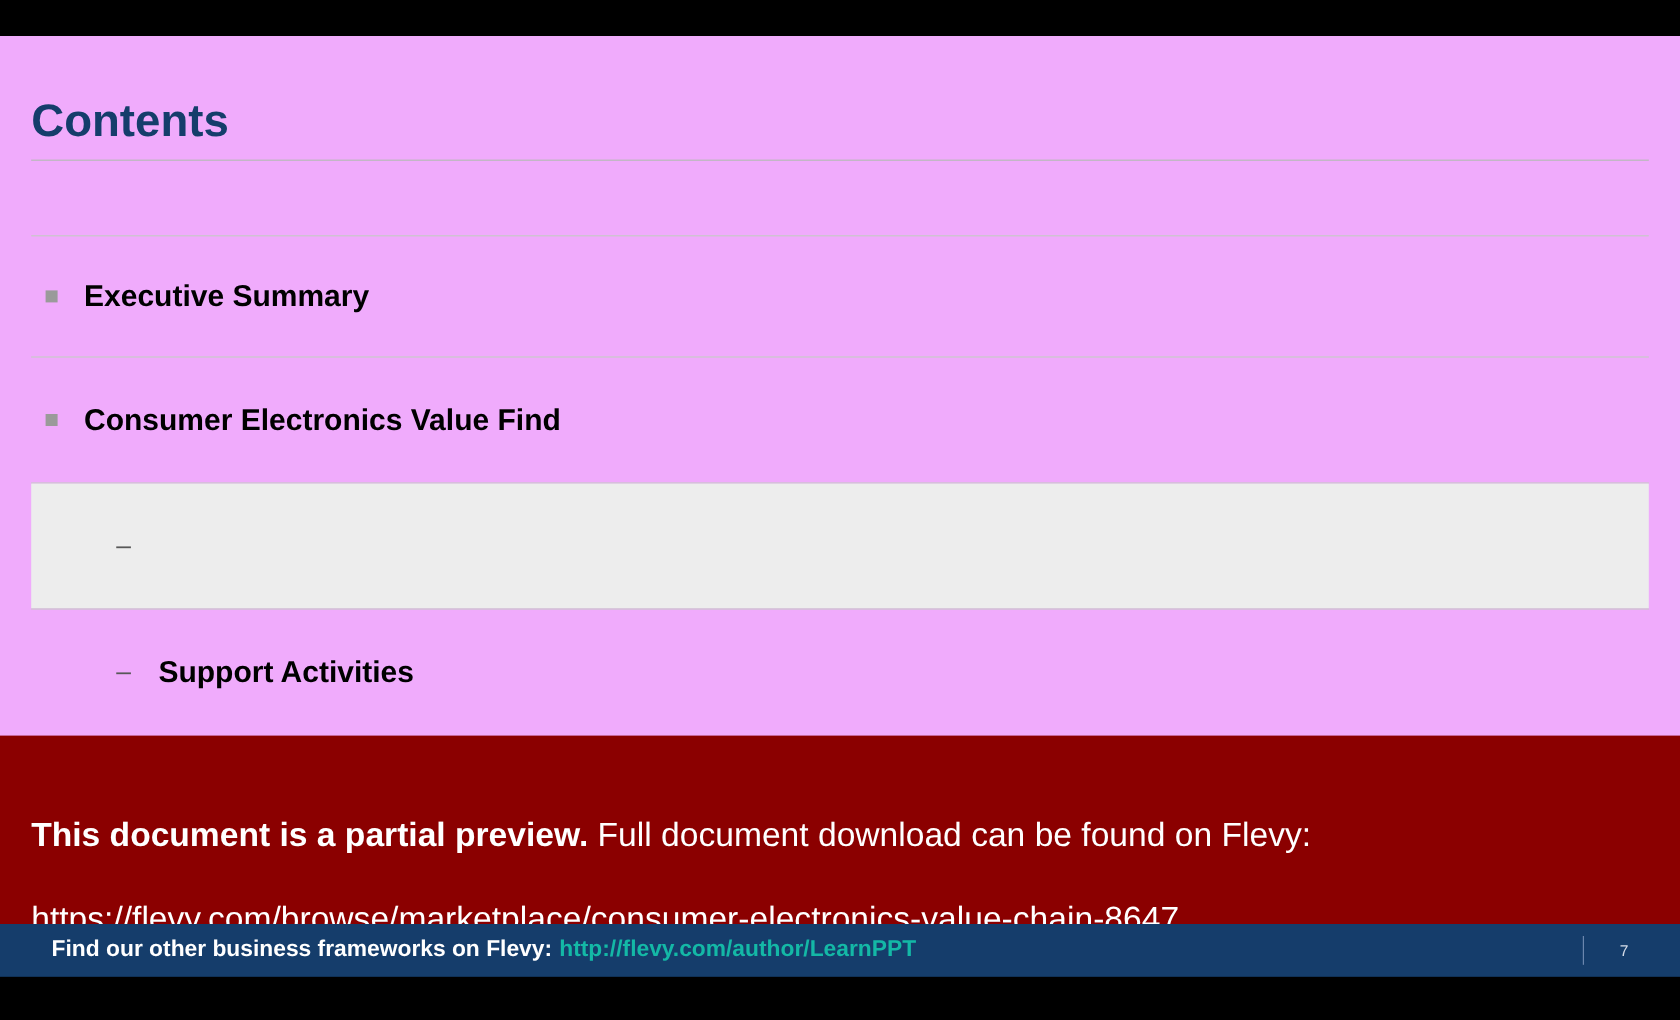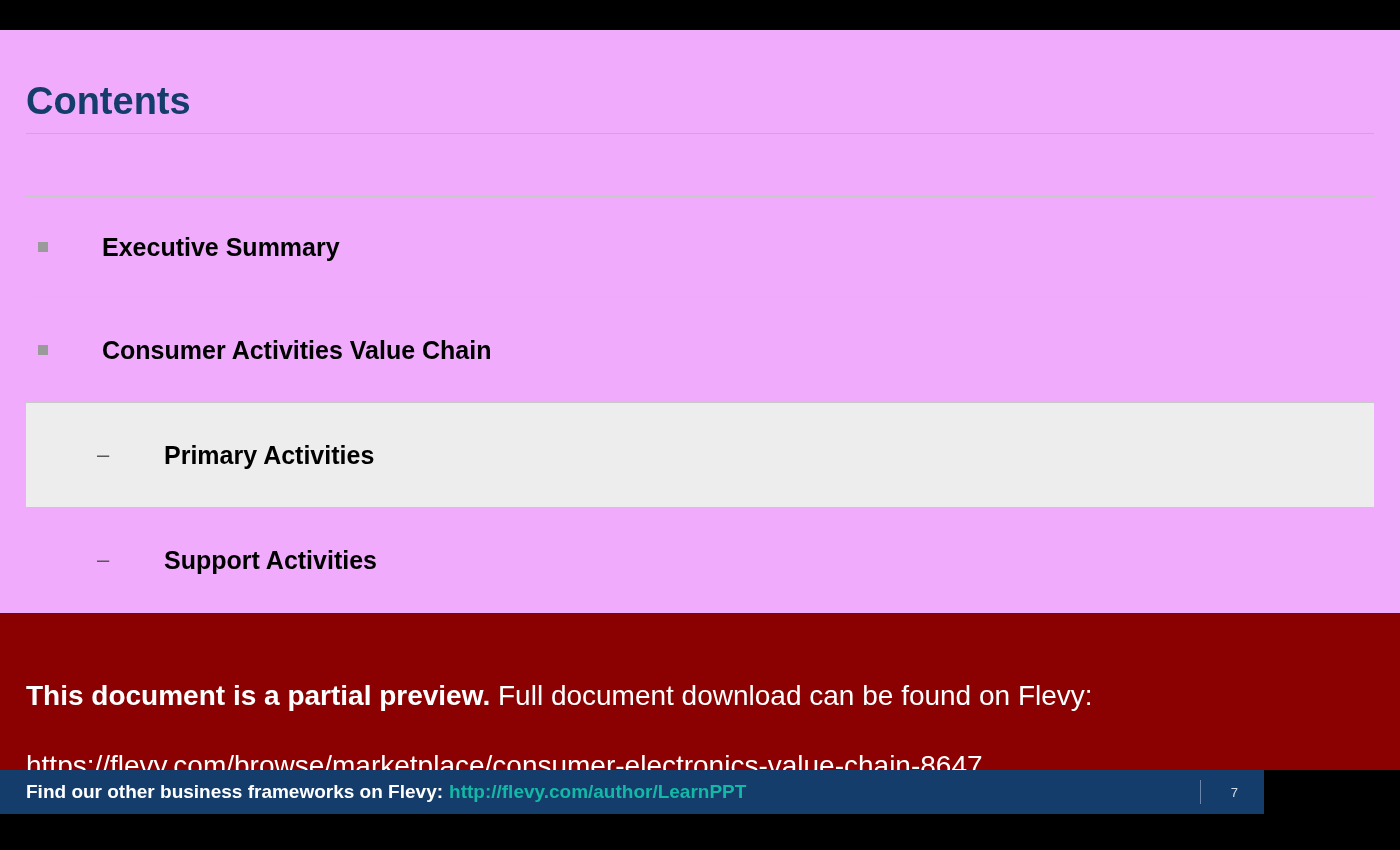--- a/index.html
+++ b/index.html
@@ -35,21 +35,20 @@
     .content-area {
       padding: 0 26px;
     }
     .thin-rule {
       border-top: 1px solid #c8c8c8;
     }
     .row {
       display: flex;
       align-items: center;
       padding: 0 12px 0 12px;
-      gap: 32px;
     }
     .row-tall {
       min-height: 100px;
     }
     .row-med {
       min-height: 104px;
     }
     .bullet {
       width: 10px;
       height: 10px;
@@ -93,27 +92,27 @@
       font-weight: bold;
     }
     .preview-banner .link {
       text-decoration: underline;
       margin-top: 32px;
     }
     .footer {
       position: absolute;
       left: 0;
       bottom: 36px;
-      width: 1264px;
+      width: 1400px;
       height: 44px;
       background: #153d6b;
       color: #fff;
       display: flex;
       align-items: center;
-      padding: 0 26px;
+      padding: 0 43px;
       font-size: 19px;
       font-weight: bold;
     }
     .footer .flink {
       color: #14b8a6;
       margin-left: 6px;
       font-weight: bold;
     }
     .footer .pagewrap {
       margin-left: auto;
@@ -148,27 +147,26 @@
 
     <div class="thin-rule"></div>
     <div class="row row-tall">
       <span class="bullet"></span>
       <span class="item-text">Executive Summary</span>
     </div>
     <div class="thin-rule"></div>
 
     <div class="row row-med">
       <span class="bullet"></span>
-      <span class="item-text">Consumer Activities Value Chain</span>
+      <span class="item-text">Consumer Electronics Value Find</span>
     </div>
     <div class="thin-rule"></div>
 
     <div class="row row-med highlight-row">
       <span class="dash">–</span>
-      <span class="item-text">Primary Activities</span>
     </div>
     <div class="thin-rule"></div>
 
     <div class="row row-med">
       <span class="dash">–</span>
       <span class="item-text">Support Activities</span>
     </div>
   </div>
 
   <div class="preview-banner">

